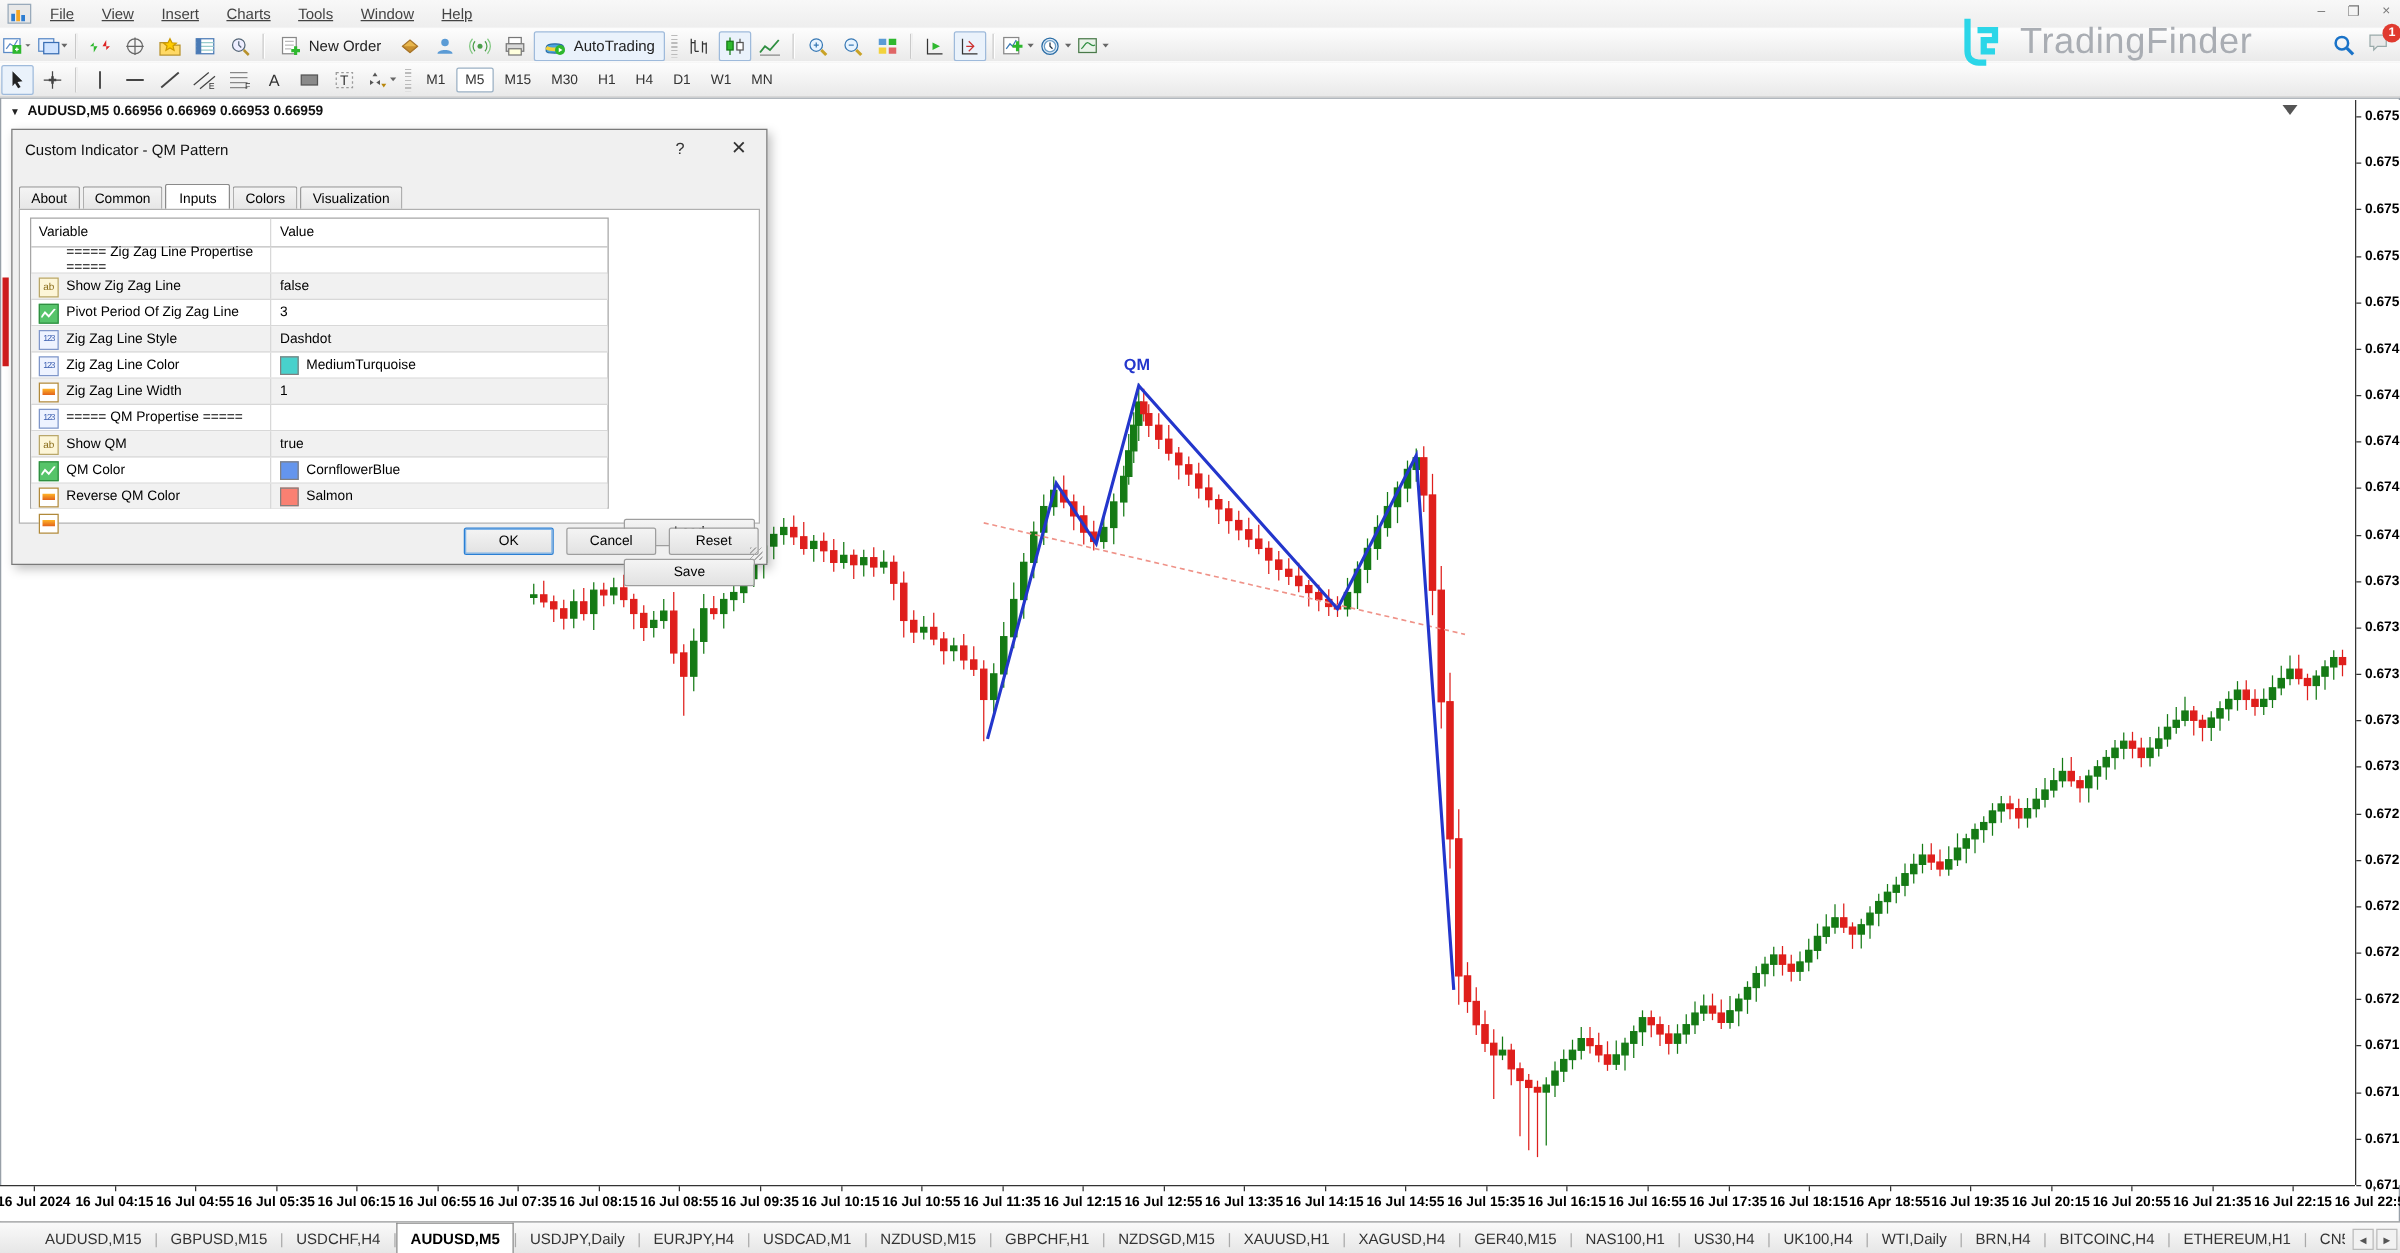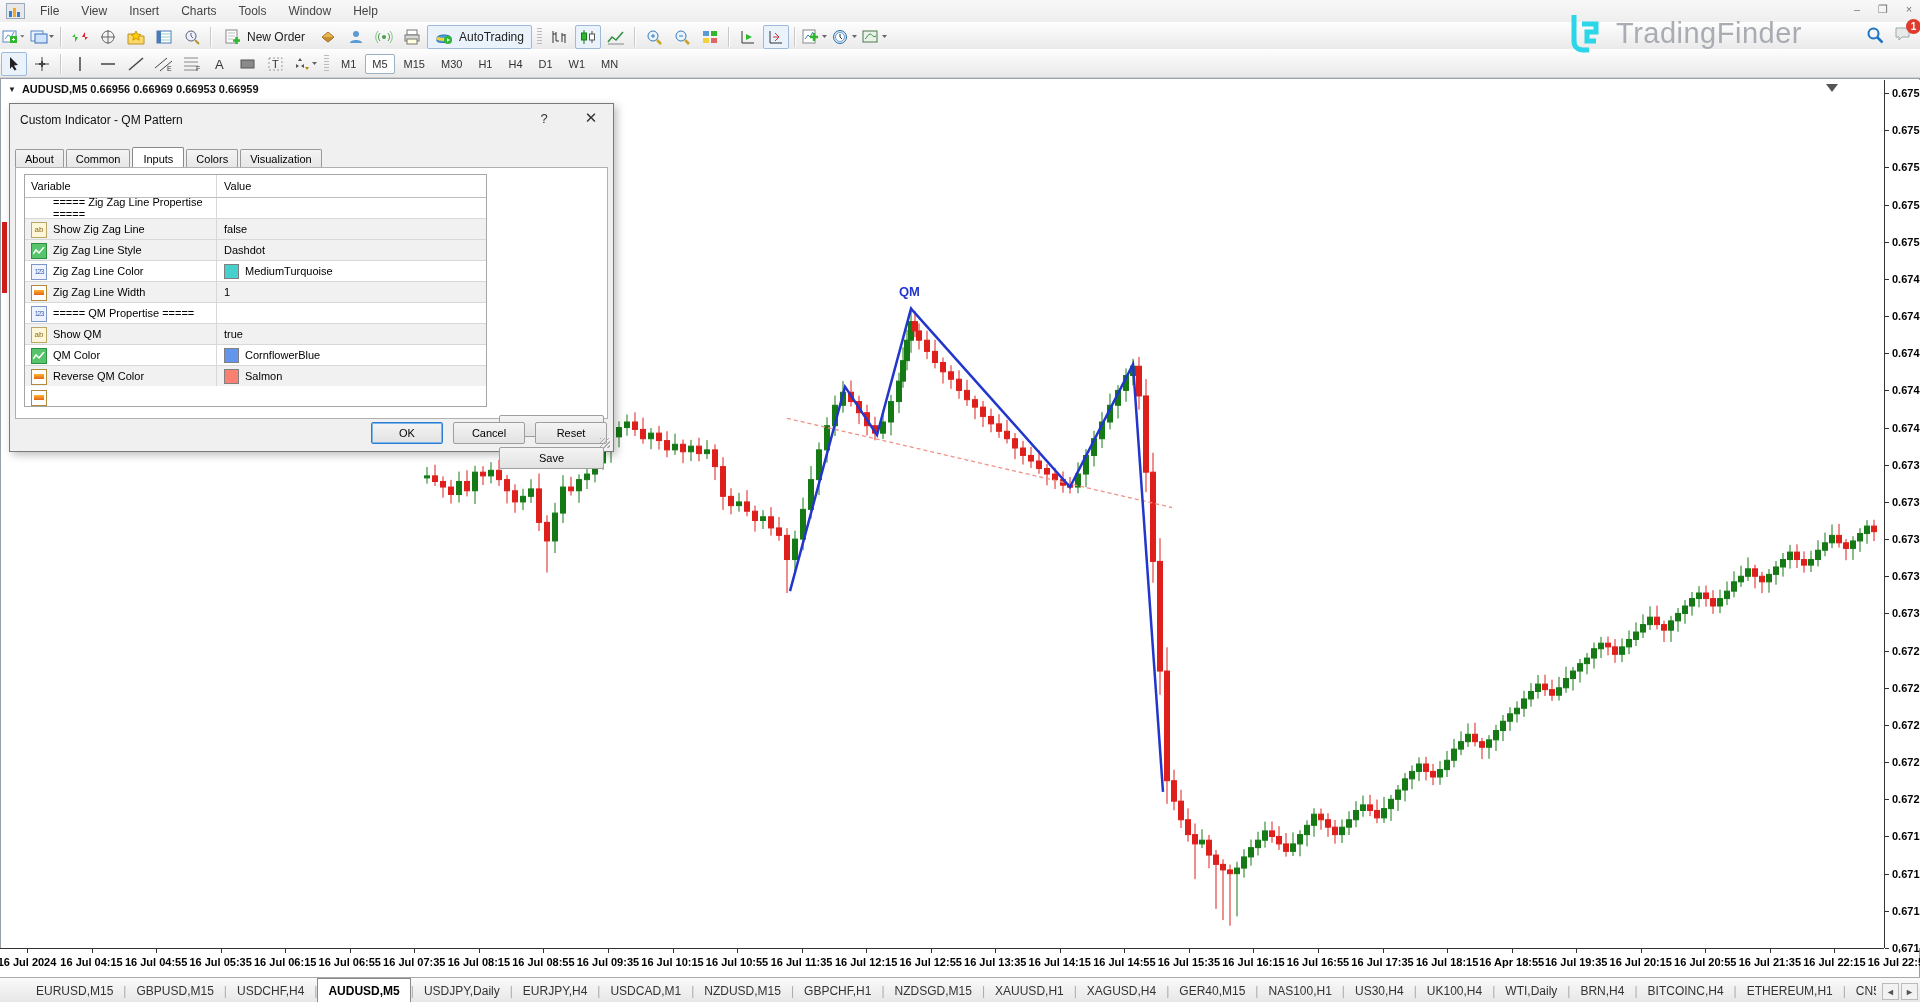--- a/index.html
+++ b/index.html
@@ -2,21 +2,21 @@
 <html><head>
 <meta charset="utf-8">
 <style>
   html,body{margin:0;padding:0;width:1920px;height:1002px;overflow:hidden;
     font-family:"Liberation Sans","DejaVu Sans",sans-serif;background:#f0f0f0;
     -webkit-font-smoothing:antialiased;}
   .abs{position:absolute;}
   
   #menubar{left:0;top:0;width:1920px;height:22px;background:linear-gradient(#f8f8f8,#eee);
     display:flex;align-items:center;font-size:12px;color:#444;z-index:12;}
-  .menu-item{padding:3px 11px;cursor:default;}
+  .menu-item{padding:3px 11px;cursor:default;text-decoration:underline;}
   #mt-logo{width:17px;height:14px;margin:0 4px 0 6px;position:relative;background:#e8e8e8;border:1px solid #9ab;}
   #mt-logo i{position:absolute;bottom:1px;width:3px;background:#f5a623;}
   #mt-logo i:nth-child(1){left:2px;height:6px;background:#2e7dd1;}
   #mt-logo i:nth-child(2){left:6px;height:9px;}
   #mt-logo i:nth-child(3){left:10px;height:5px;background:#2e7dd1;}
   #win-controls{position:absolute;right:4px;top:3px;display:flex;gap:12px;color:#777;font-size:11px;}
   #win-controls span{width:14px;text-align:center;cursor:default;}
   
   .toolbar{left:0;width:1920px;height:27px;background:linear-gradient(#fdfdfd,#e9e9e9);
     border-top:1px solid #fff;border-bottom:1px solid #d0d0d0;display:flex;align-items:center;z-index:11;}
@@ -910,21 +910,21 @@
     <div class="time-tick" style="left: 1769.85px;"></div>
     <div class="time-label" style="left: 1834.4px;">16 Jul 22:15</div>
     <div class="time-tick" style="left: 1834.4px;"></div>
     <div class="time-label" style="left: 1898.95px;">16 Jul 22:55</div>
     <div class="time-tick" style="left: 1898.95px;"></div>
   </div>
 
 <div id="tabbar" class="abs">
   <div style="width:26px"></div>
   <div id="sym-tabs" style="display:flex;align-items:flex-end;overflow:hidden;width:1850px">
-      <div class="sym-tab">EURUSD,M15</div>
+      <div class="sym-tab">AUDUSD,M15</div>
       <div class="sym-sep">|</div>
       <div class="sym-tab">GBPUSD,M15</div>
       <div class="sym-sep">|</div>
       <div class="sym-tab">USDCHF,H4</div>
       <div class="sym-sep">|</div>
       <div class="sym-tab active">AUDUSD,M5</div>
       <div class="sym-sep">|</div>
       <div class="sym-tab">USDJPY,Daily</div>
       <div class="sym-sep">|</div>
       <div class="sym-tab">EURJPY,H4</div>
@@ -995,20 +995,29 @@
               <svg width="12" height="9">
                 <path d="M0 7l3-4 3 3 5-6" stroke="#fff" fill="none" stroke-width="1.5"></path>
               </svg>
             </div>
             <div>Show Zig Zag Line</div>
           </div>
           <div class="tcell-r">
             <div>false</div>
           </div>
         </div>
+        <div class="trow">
+          <div class="tcell-l">
+            <div class="ricon num">123</div>
+            <div>Pivot Period Of Zig Zag Line</div>
+          </div>
+          <div class="tcell-r">
+            <div>3</div>
+          </div>
+        </div>
         <div class="trow shade">
           <div class="tcell-l">
             <div class="ricon num">123</div>
             <div>Zig Zag Line Style</div>
           </div>
           <div class="tcell-r">
             <div>Dashdot</div>
           </div>
         </div>
         <div class="trow">

